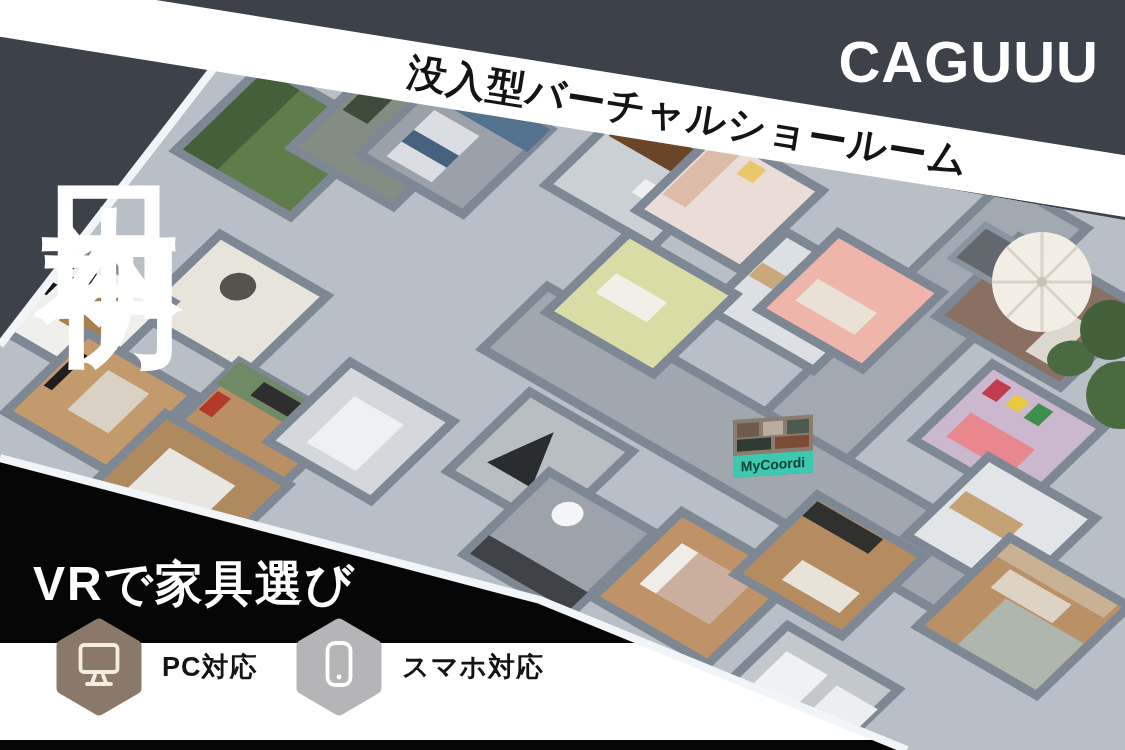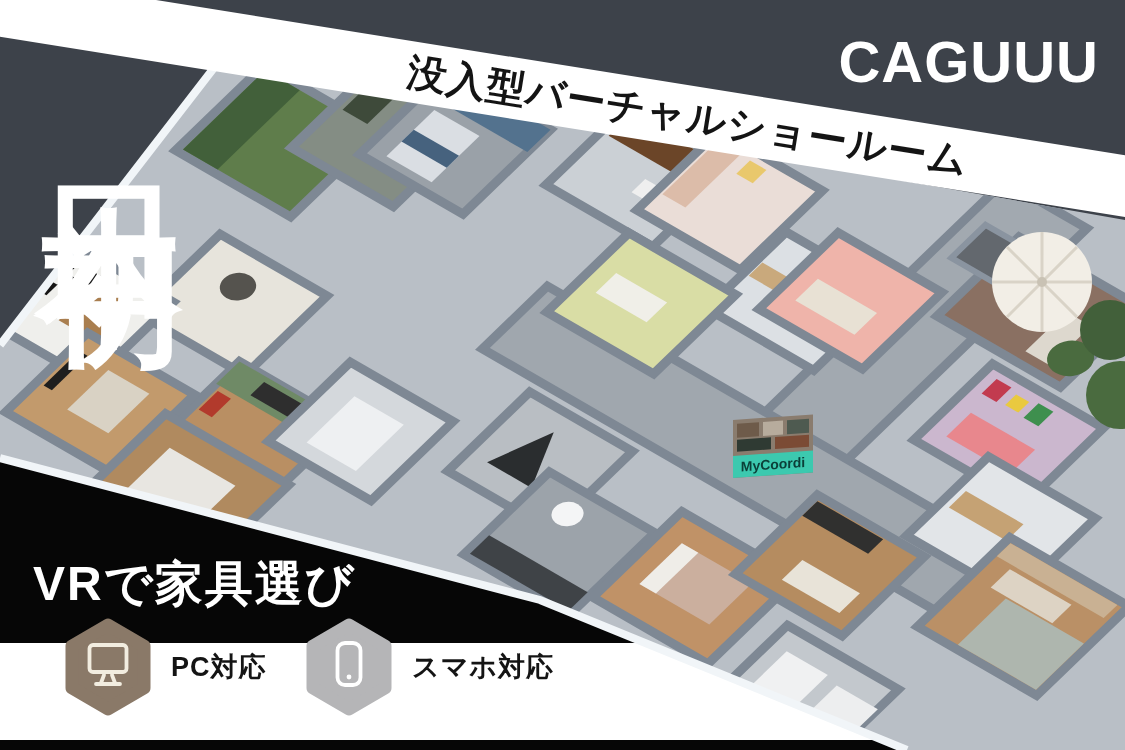--- a/index.html
+++ b/index.html
@@ -46,21 +46,21 @@
   }
   .subtitle{
     position:absolute;left:33px;top:552px;z-index:5;
     font-size:48px;font-weight:900;color:#FFFFFF;letter-spacing:2px;
   }
   .badge{
     position:absolute;top:618px;height:98px;z-index:6;
     display:flex;align-items:center;
   }
   .badge .label{font-size:27px;font-weight:700;color:#141414;margin-left:20px;letter-spacing:1px;}
-  .b1{left:65px;} .b2{left:258px;padding-left:48px;}
+  .b1{left:56px;} .b2{left:248px;padding-left:48px;}
 </style>
 </head>
 <body>
 
 <div class="canvas">
 
   <div class="black-zone"></div>
   <div class="badge-strip"></div>
 
   <svg class="floorplan" width="1125" height="750" viewBox="0 0 1125 750">

